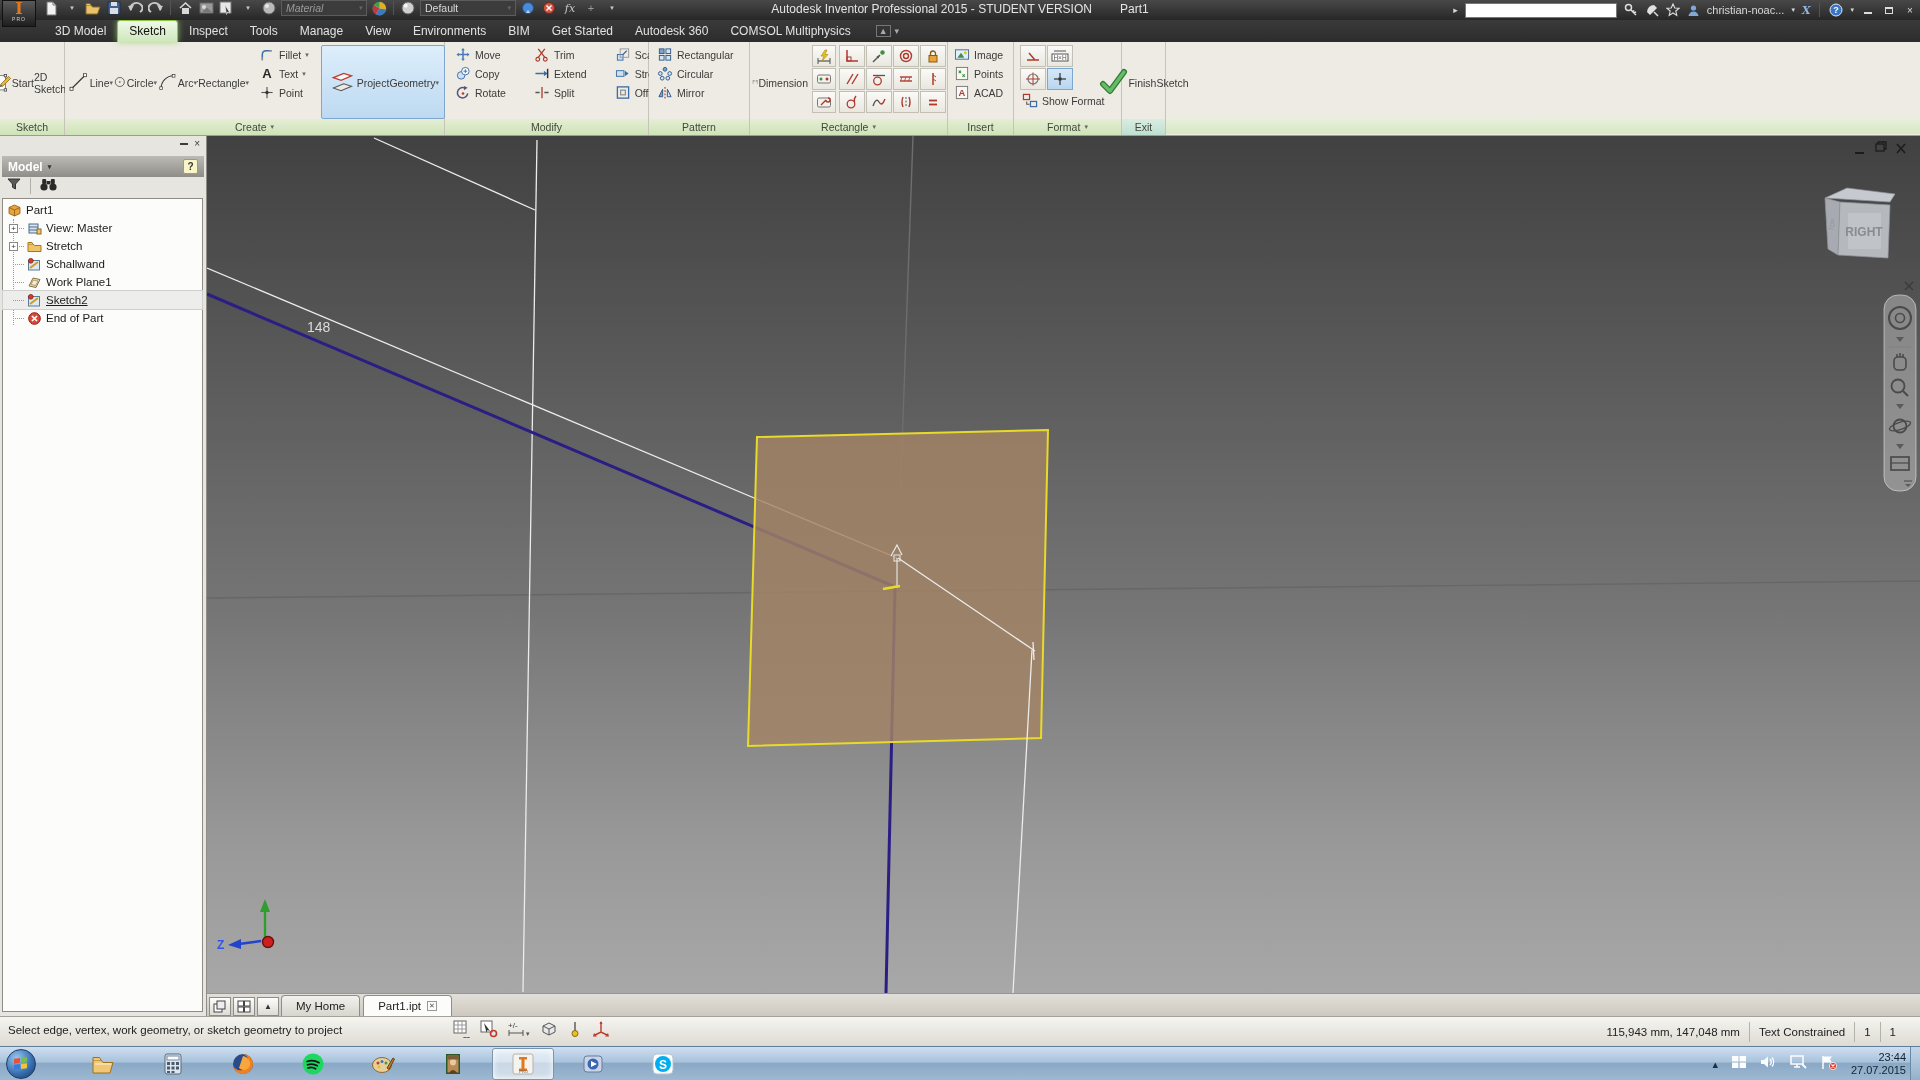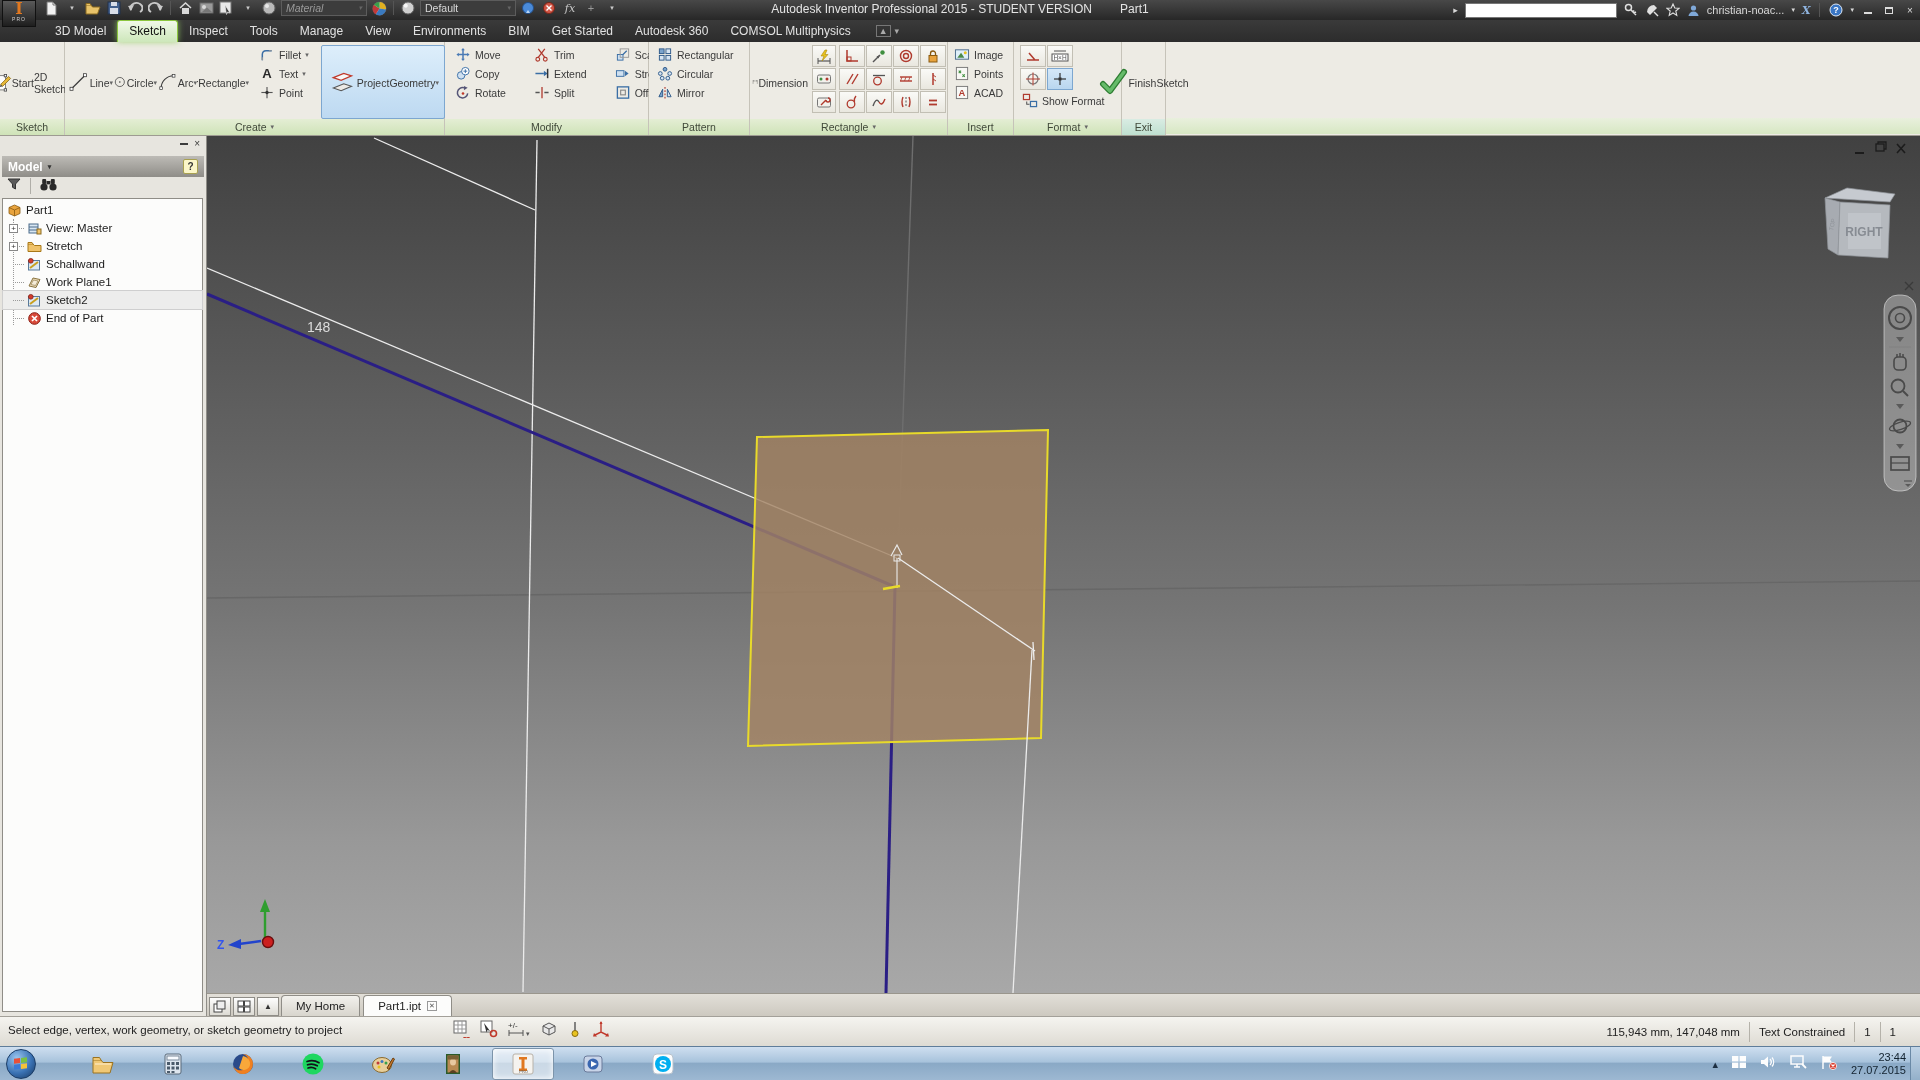--- a/index.html
+++ b/index.html
@@ -63,21 +63,21 @@
 .bhead { position:absolute; left:2px; top:20px; right:2px; height:21px; background:linear-gradient(#bdbbb6,#8f8d88);
   color:#fff; font-weight:bold; font-size:12px; display:flex; align-items:center; padding:0 6px; }
 .bhelp { margin-left:auto; width:15px; height:15px; background:#fbf6c8; border:1px solid #a8a050; color:#333;
   font-size:10px; font-weight:bold; display:flex; align-items:center; justify-content:center; border-radius:2px; }
 .btools { position:absolute; left:2px; top:38px; right:2px; height:24px; display:flex; align-items:center; gap:8px; padding-left:4px; }
 .btoolsep { width:1px; height:16px; background:#b0aea8; }
 .btree { position:absolute; left:2px; top:62px; right:3px; bottom:4px; background:#fcfcfb; border:1px solid #8f8d87; padding-top:2px; }
 .trow { position:relative; height:18px; display:flex; align-items:center; gap:4px; font-size:11.5px; color:#1c1c1c; padding-left:4px; }
 .trow.child { padding-left:24px; }
 .trow.child::before { content:""; position:absolute; left:10px; top:9px; width:11px; border-top:1px dotted #9a9a9a; }
-.trow.sel { background:#ededec; outline:1px solid #cfcfcf; }
+.trow.sel { background:#ededec; outline:1px solid #cfcfcf;text-decoration:underline; }
 .treeline { position:absolute; left:10px; top:20px; height:106px; border-left:1px dotted #9a9a9a; }
 .expander { position:absolute; left:6px; top:5px; width:9px; height:9px; background:#fff; border:1px solid #888;
   font-size:8px; line-height:7px; text-align:center; color:#333; z-index:2; }
 .ticon14 { width:15px; height:15px; flex:0 0 15px; }
 
 
 .canvas { position:absolute; left:207px; top:136px; width:1713px; height:857px;
   background:linear-gradient(180deg,#414141 0%,#585858 25%,#757575 55%,#989898 82%,#a8a8a8 100%); }
 .canvas svg.scene { position:absolute; inset:0; }
 

